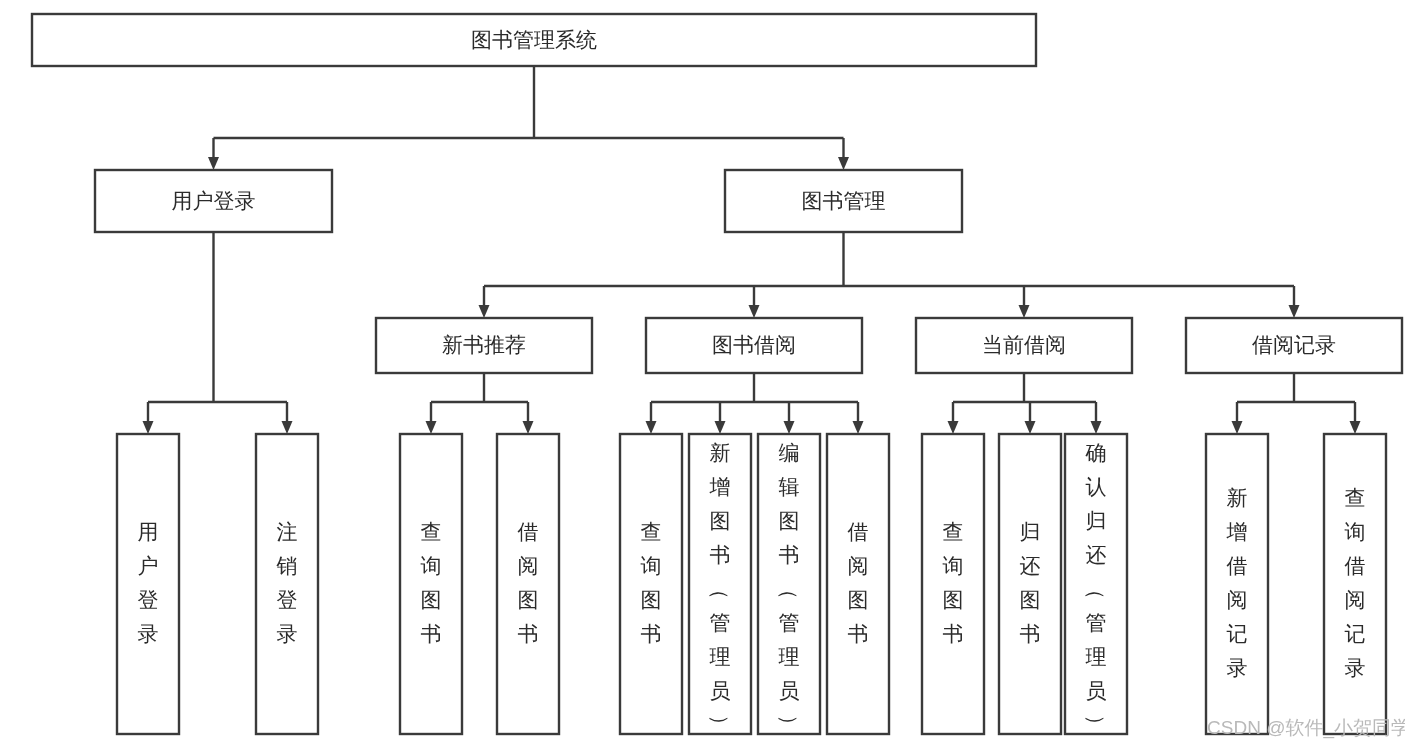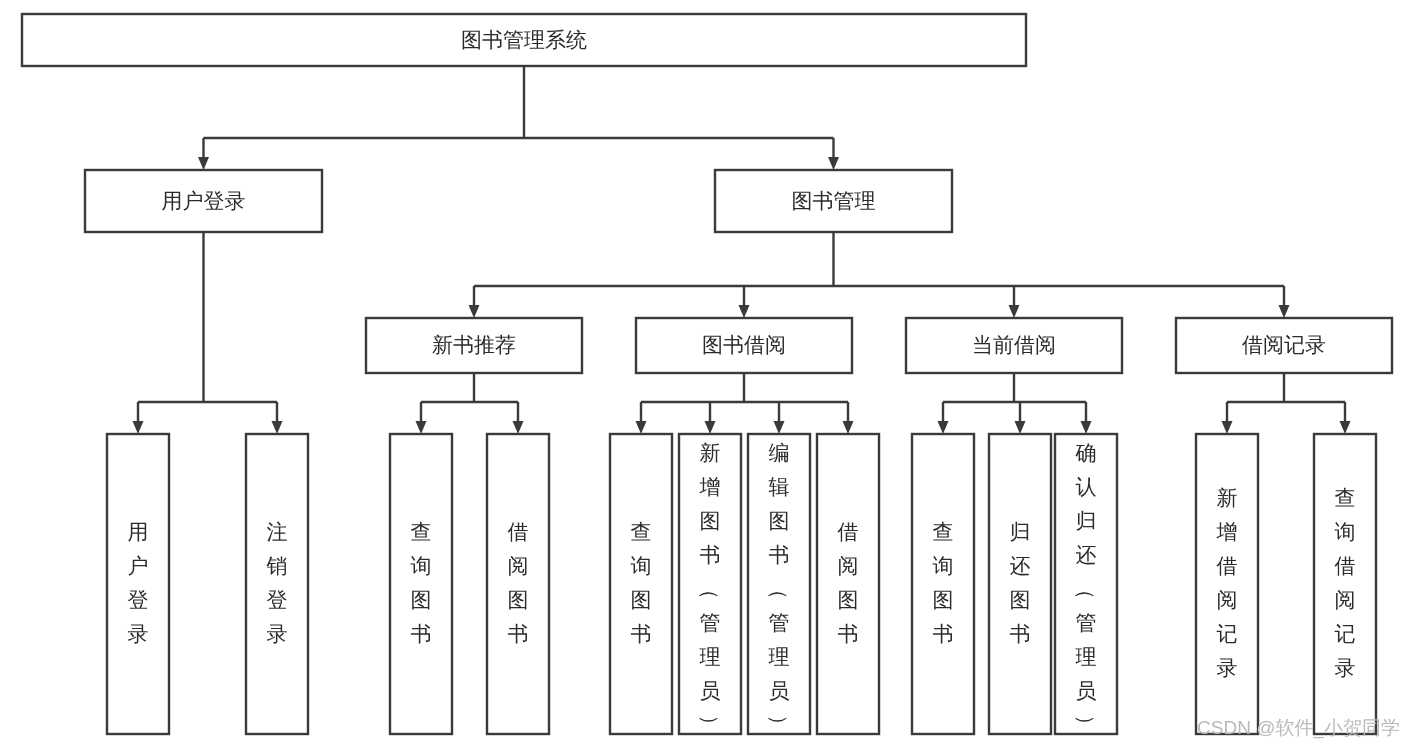--- a/index.html
+++ b/index.html
@@ -9,21 +9,21 @@
   }
   body {
     width: 1405px;
     height: 747px;
     font-family: "Liberation Sans", "DejaVu Sans", sans-serif;
     overflow: hidden;
     position: relative;
   }
   #diagram-root {
     position: absolute;
-    left: 4px;
+    left: 14px;
     top: 0;
     width: 1158px;
     height: 747px;
   }
   svg.diagram-canvas {
     position: absolute;
     left: 0;
     top: 0;
     width: 1405px;
     height: 747px;

